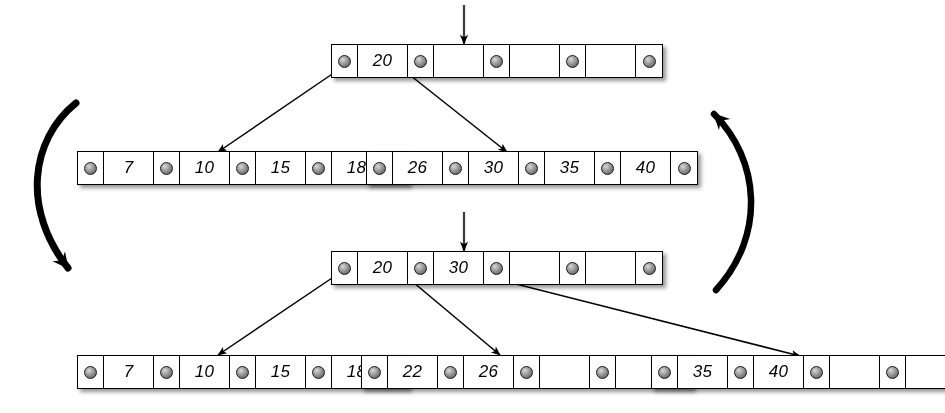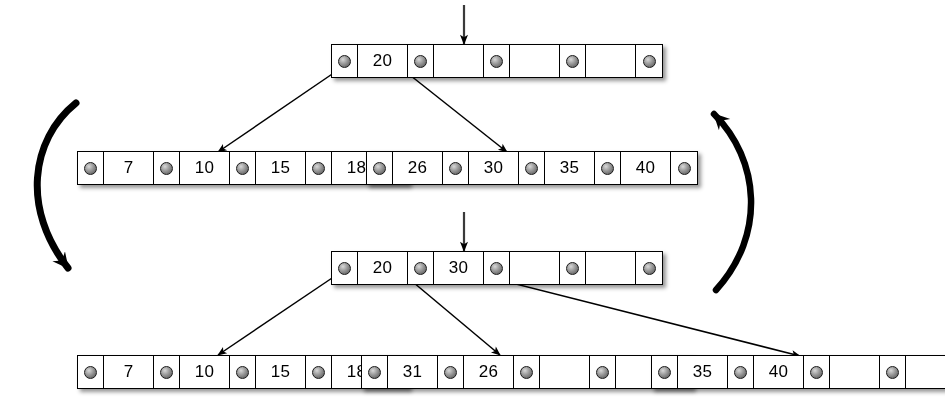--- a/index.html
+++ b/index.html
@@ -10,20 +10,21 @@
     width: 945px;
     height: 413px;
     background: #ffffff;
     font-family: "Liberation Sans", sans-serif;
     overflow: hidden;
   }
   #canvas {
     position: relative;
     width: 945px;
     height: 413px;
+    font-style: italic;
   }
   #edges {
     position: absolute;
     left: 0;
     top: 0;
     width: 945px;
     height: 413px;
     pointer-events: none;
   }
   .node {
@@ -224,21 +225,21 @@
     <div class="cell key">18</div>
     <div class="cell ptr">
         <span class="dot"></span>
       </div>
   </div>
 
   <div class="node" style="left:361px; top:355px; height:34px;">
     <div class="cell ptr">
         <span class="dot"></span>
       </div>
-    <div class="cell key">31</div>
+    <div class="cell key">22</div>
     <div class="cell ptr">
         <span class="dot"></span>
       </div>
     <div class="cell key">26</div>
     <div class="cell ptr">
         <span class="dot"></span>
       </div>
     <div class="cell key"></div>
     <div class="cell ptr">
         <span class="dot"></span>

